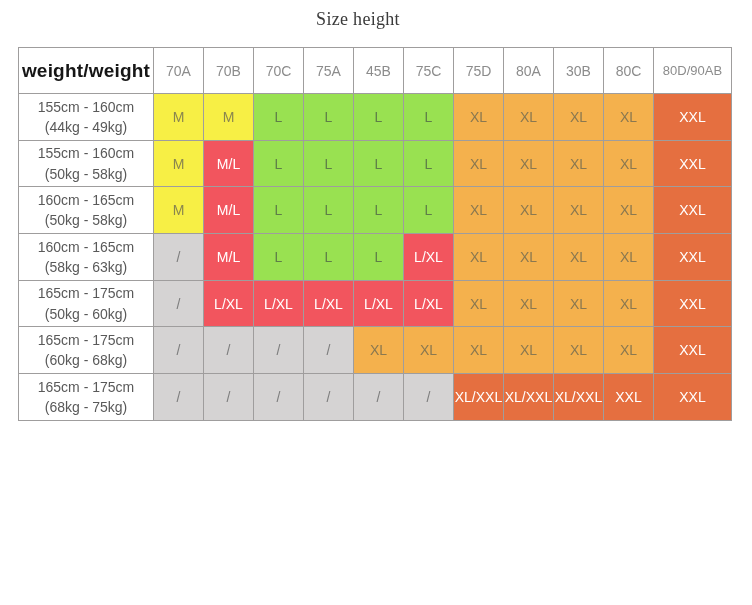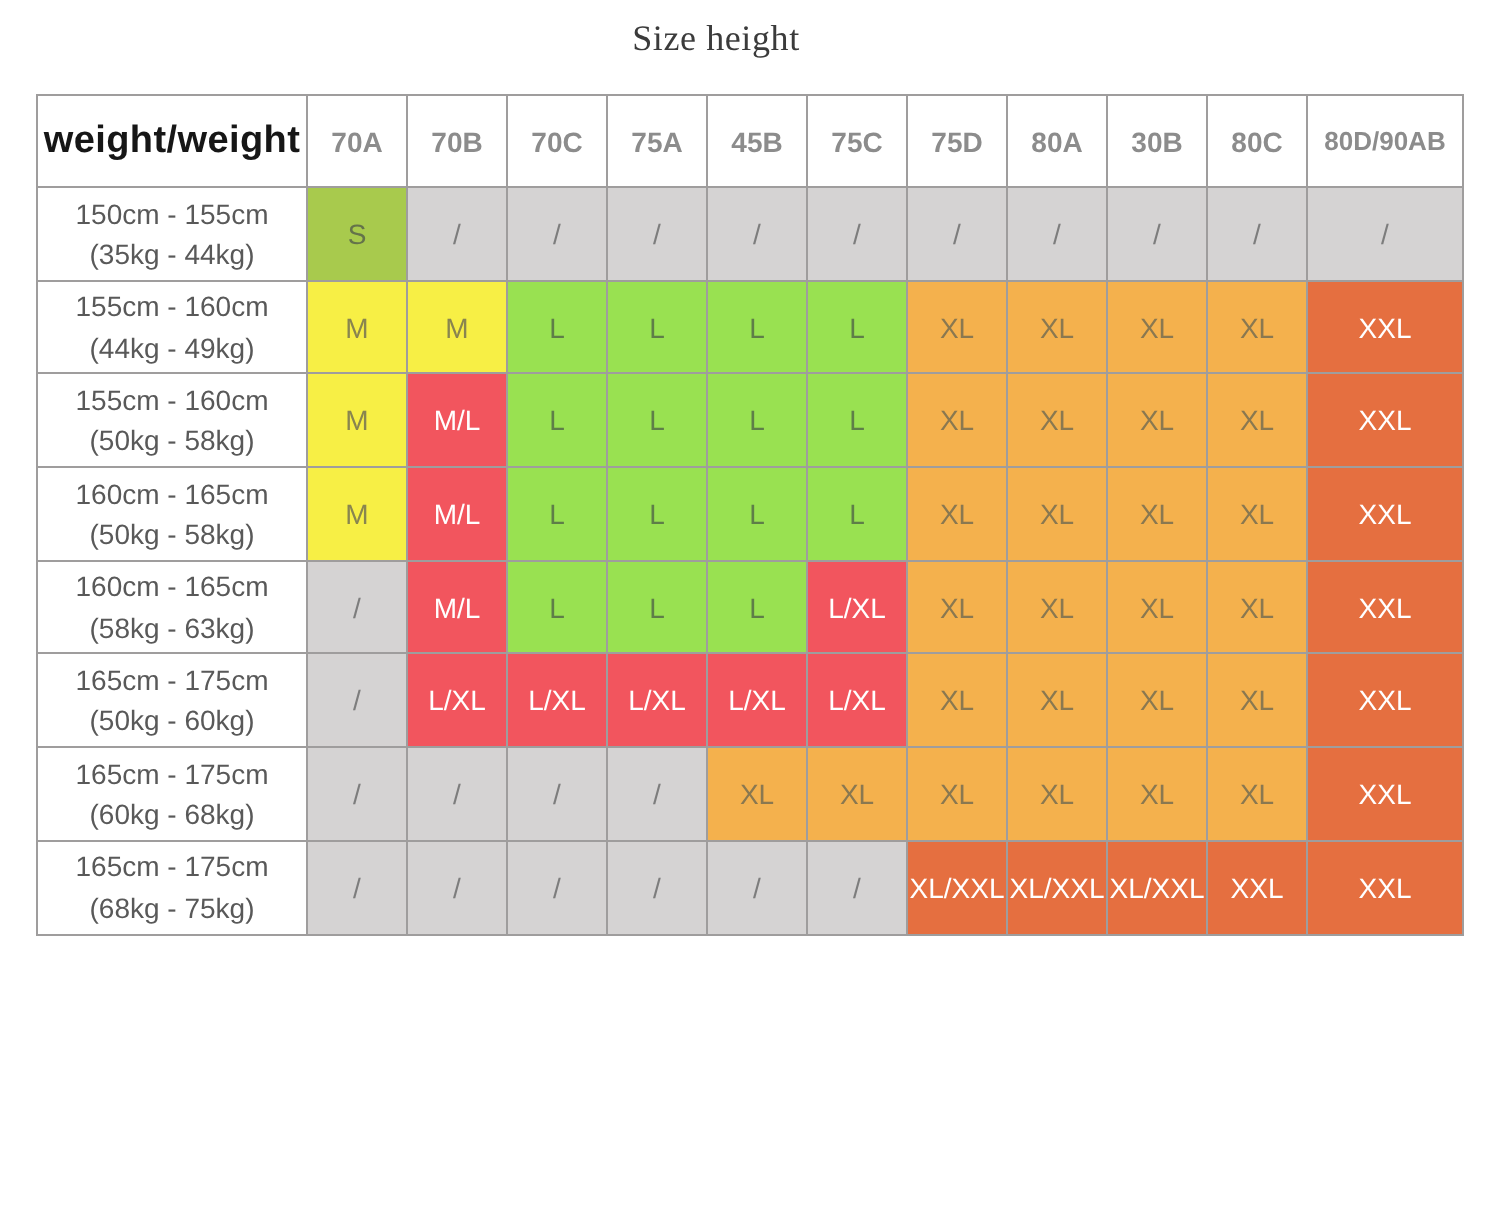--- a/index.html
+++ b/index.html
@@ -43,21 +43,21 @@
     height: 45px;
     background: #ffffff;
     font-size: 19px;
     font-weight: bold;
     color: #161616;
     letter-spacing: 0.2px;
   }
   th.col {
     width: 49px;
     background: #ffffff;
-    font-weight: bold;
+    font-weight: normal;
     font-size: 14px;
     color: #8c8c8c;
   }
   th.col.wide {
     width: 77px;
     font-size: 13px;
   }
   td.label {
     background: #ffffff;
     font-size: 14px;
@@ -88,37 +88,20 @@
         <th class="col">75D</th>
         <th class="col">80A</th>
         <th class="col">30B</th>
         <th class="col">80C</th>
         <th class="col wide">80D/90AB</th>
       </tr>
   </thead>
   <tbody id="table-body">
       <tr>
         <td class="label">
-          <div>150cm - 155cm</div>
-          <div>(35kg - 44kg)</div>
-        </td>
-        <td class="cell" style="background: rgb(168, 202, 77); color: rgb(100, 115, 74);">S</td>
-        <td class="cell" style="background: rgb(213, 211, 211); color: rgb(125, 125, 125);">/</td>
-        <td class="cell" style="background: rgb(213, 211, 211); color: rgb(125, 125, 125);">/</td>
-        <td class="cell" style="background: rgb(213, 211, 211); color: rgb(125, 125, 125);">/</td>
-        <td class="cell" style="background: rgb(213, 211, 211); color: rgb(125, 125, 125);">/</td>
-        <td class="cell" style="background: rgb(213, 211, 211); color: rgb(125, 125, 125);">/</td>
-        <td class="cell" style="background: rgb(213, 211, 211); color: rgb(125, 125, 125);">/</td>
-        <td class="cell" style="background: rgb(213, 211, 211); color: rgb(125, 125, 125);">/</td>
-        <td class="cell" style="background: rgb(213, 211, 211); color: rgb(125, 125, 125);">/</td>
-        <td class="cell" style="background: rgb(213, 211, 211); color: rgb(125, 125, 125);">/</td>
-        <td class="cell" style="background: rgb(213, 211, 211); color: rgb(125, 125, 125);">/</td>
-      </tr>
-      <tr>
-        <td class="label">
           <div>155cm - 160cm</div>
           <div>(44kg - 49kg)</div>
         </td>
         <td class="cell" style="background: rgb(247, 239, 69); color: rgb(137, 133, 79);">M</td>
         <td class="cell" style="background: rgb(247, 239, 69); color: rgb(137, 133, 79);">M</td>
         <td class="cell" style="background: rgb(153, 225, 81); color: rgb(94, 126, 72);">L</td>
         <td class="cell" style="background: rgb(153, 225, 81); color: rgb(94, 126, 72);">L</td>
         <td class="cell" style="background: rgb(153, 225, 81); color: rgb(94, 126, 72);">L</td>
         <td class="cell" style="background: rgb(153, 225, 81); color: rgb(94, 126, 72);">L</td>
         <td class="cell" style="background: rgb(244, 177, 77); color: rgb(138, 120, 80);">XL</td>

